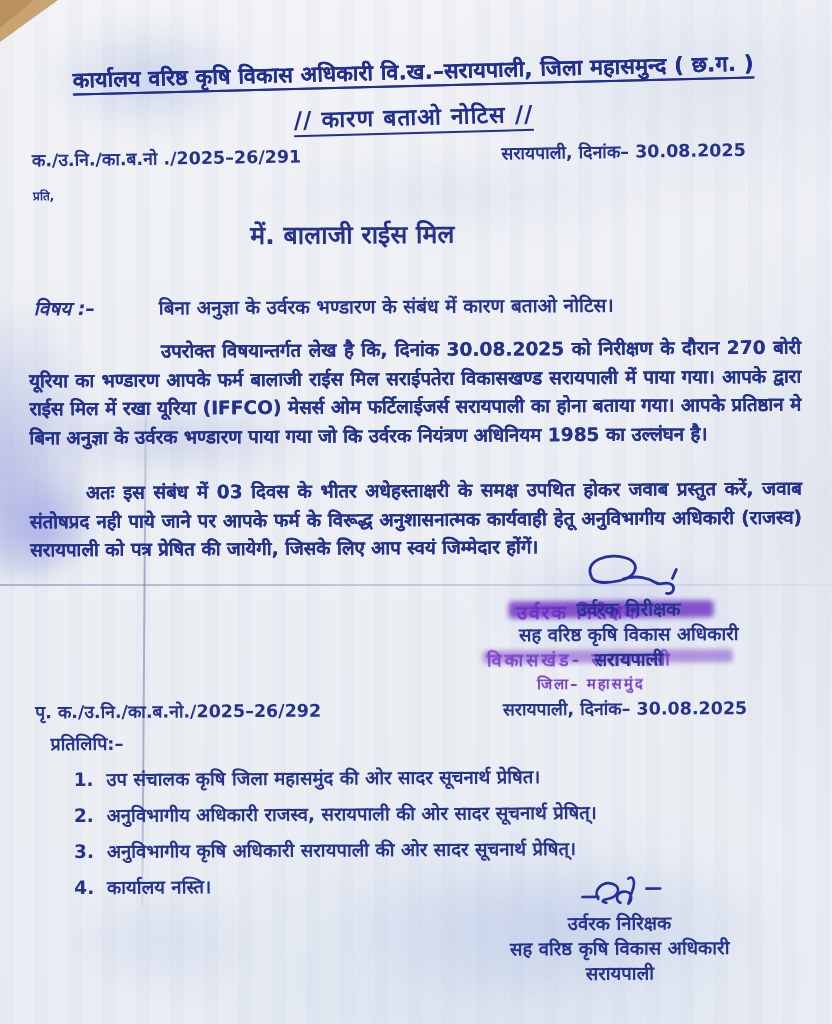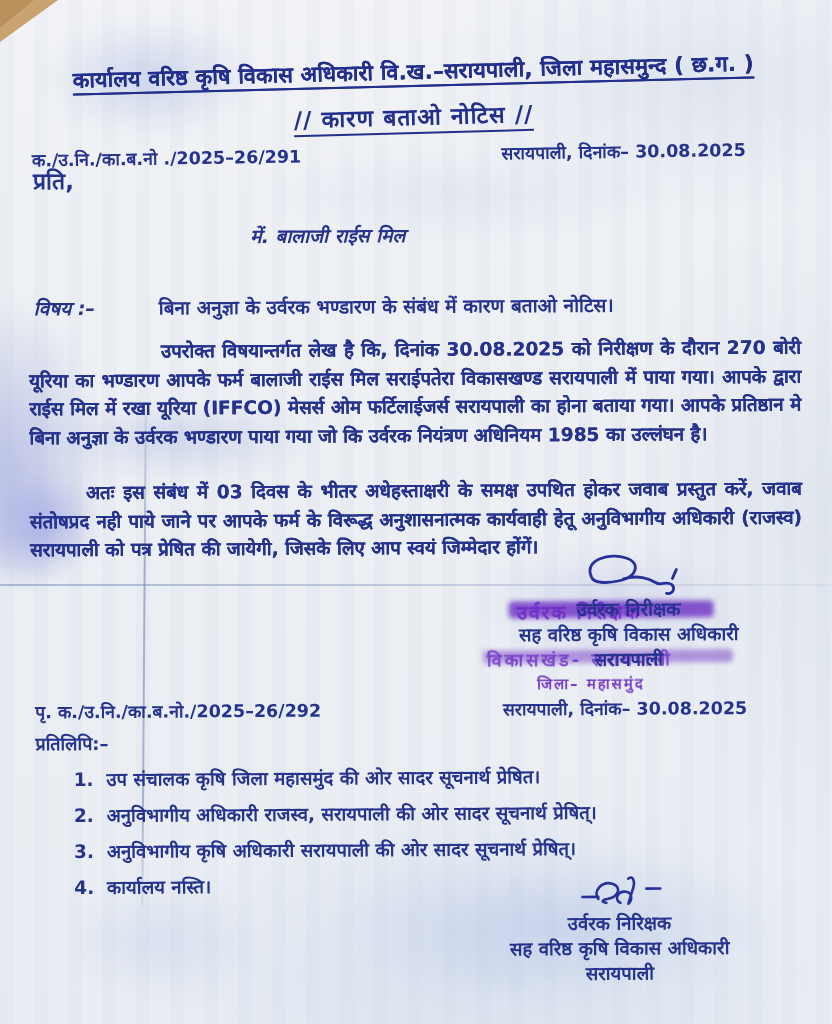--- a/index.html
+++ b/index.html
@@ -45,22 +45,22 @@
   .subtitle { position:absolute; left:0; top:100px; width:832px; text-align:center;
     font-size:23px; font-weight:bold; letter-spacing:1px; transform:rotate(-1.2deg);
     text-decoration:underline; text-decoration-thickness:2px; text-underline-offset:7px;
     color:#222f8d; }
 
   .refrow { position:absolute; left:34px; top:142px; width:714px; display:flex;
     justify-content:space-between; font-size:17.5px; font-weight:bold; transform:rotate(-.5deg); }
   .pratirow { position:absolute; left:34px; top:697px; width:712px; display:flex;
     justify-content:space-between; font-size:17.5px; font-weight:bold; }
 
-  .to { position:absolute; left:35px; top:162px; font-size:23px; font-weight:bold; }
-  .addr { position:absolute; left:252px; top:221px; font-size:19px; font-weight:bold; line-height:28px;font-style:italic; }
+  .to { position:absolute; left:35px; top:185px; font-size:12px; font-weight:bold; }
+  .addr { position:absolute; left:252px; top:221px; font-size:25px; font-weight:bold; line-height:28px; }
 
   .subj { position:absolute; left:35px; top:293px; width:760px; display:flex; font-size:19px; font-weight:bold; }
   .subj-label { width:125px; flex:none;font-style:italic; }
 
   .para { position:absolute; left:30px; width:772px; font-size:18.6px; font-weight:600;
     line-height:28.5px; text-align:justify; color:#25338f; text-shadow:0 0 .3px #25338f; }
   .p1 { top:336px; text-indent:132px; }
   .p2 { top:477px; text-indent:56px; }
 
   .sig1 { position:absolute; left:478px; top:552px; width:300px; text-align:center; }
@@ -133,21 +133,21 @@
       <div class="sigline">उर्वरक निरीक्षक</div>
       <div class="sigline">सह वरिष्ठ कृषि विकास अधिकारी</div>
       <div class="sigline">सरायपाली</div>
     </div>
 
     <div class="pratirow">
       <span>पृ. क./उ.नि./का.ब.नो./2025–26/292</span>
       <span>सरायपाली, दिनांक– 30.08.2025</span>
     </div>
 
-    <div style="position:absolute; left:34px; top:729px; font-size:18px; font-weight:bold;">प्रतिलिपि:–</div>
+    <div style="position:absolute; left:49px; top:729px; font-size:18px; font-weight:bold;">प्रतिलिपि:–</div>
 
     <div style="position:absolute; left:72px; top:760px; font-size:18.5px; font-weight:600; line-height:36px;">
       <div>
         <span>1.</span>&nbsp;
         <span>उप संचालक कृषि जिला महासमुंद की ओर सादर सूचनार्थ प्रेषित।</span>
       </div>
       <div>
         <span>2.</span>&nbsp;
         <span>अनुविभागीय अधिकारी राजस्व, सरायपाली की ओर सादर सूचनार्थ प्रेषित्।</span>
       </div>

